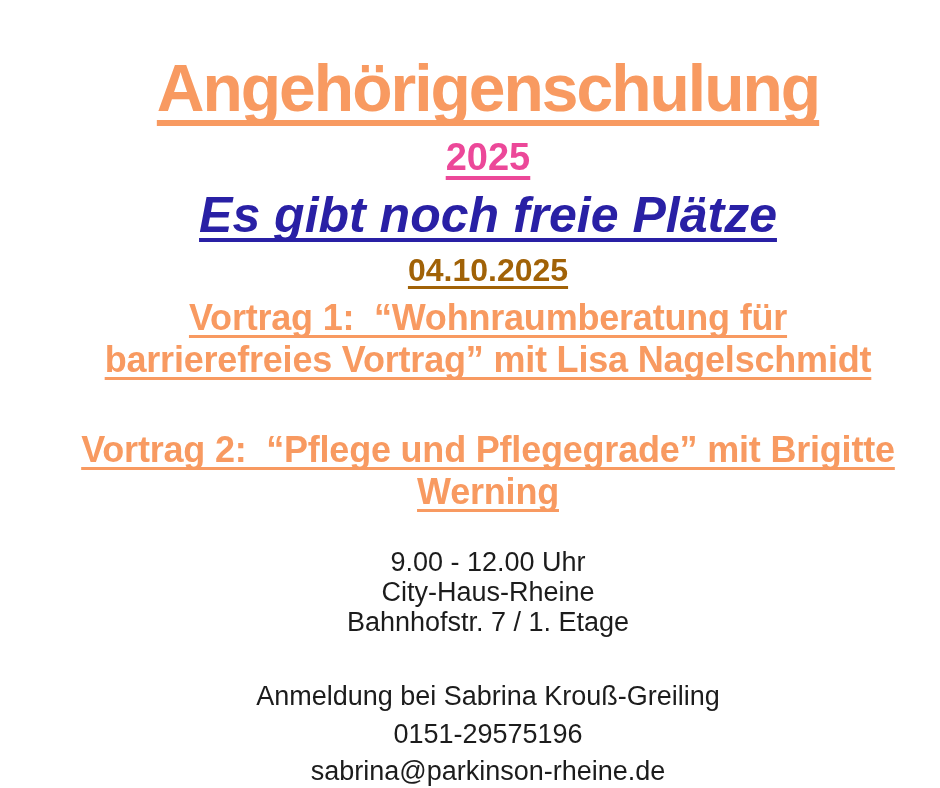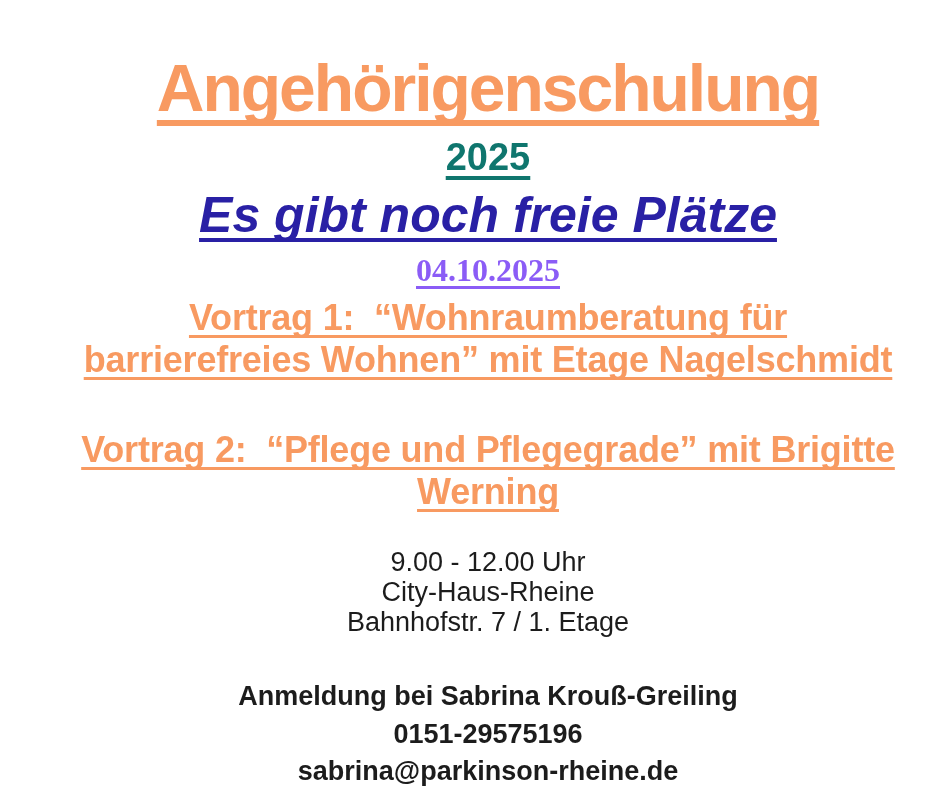--- a/index.html
+++ b/index.html
@@ -37,45 +37,44 @@
     color: #F89A61;
     text-decoration-thickness: 6px;
     text-underline-offset: 9px;
   }
   
   .year {
     top: 133px;
     font-size: 38px;
     line-height: 48px;
     font-weight: 700;
-    color: #0f766e;
+    color: #ec4899;
     text-decoration-thickness: 4px;
     text-underline-offset: 6px;
   }
   
   .subtitle {
     top: 191px;
     font-size: 50px;
     line-height: 48px;
     font-weight: 700;
     font-style: italic;
     color: #2920A5;
     text-decoration-thickness: 4px;
     text-underline-offset: 6px;
   }
   
   .date {
     top: 249px;
     font-size: 32px;
     line-height: 42px;
     font-weight: 700;
-    color: #8b5cf6;
+    color: #a16207;
     text-decoration-thickness: 3px;
     text-underline-offset: 5px;
-    font-family: Liberation Serif, serif;
   }
   
   .talk {
     position: absolute;
     left: 36px;
     width: 904px;
     text-align: center;
   }
   .talk-1 { top: 297px; }
   .talk-2 { top: 429px; }
@@ -106,40 +105,40 @@
     color: #1C1C1C;
     white-space: pre;
   }
   
   .registration { top: 680px; }
   .phone        { top: 718px; }
   .email        { top: 755px; }
   .contact-line {
     font-size: 27px;
     line-height: 32px;
-    font-weight: 700;
+    font-weight: 400;
     color: #1C1C1C;
   }
 </style>
 </head>
 <body>
 
 <div class="poster">
 
   <h1 class="line u title">Angehörigenschulung</h1>
 
   <div class="line u year">2025</div>
 
   <div class="line u subtitle">Es gibt noch freie Plätze</div>
 
   <div class="line u date">04.10.2025</div>
 
   <div class="talk talk-1">
     <div class="talk-line">Vortrag 1:  “Wohnraumberatung für</div>
-    <div class="talk-line">barrierefreies Wohnen” mit Etage Nagelschmidt</div>
+    <div class="talk-line">barrierefreies Vortrag” mit Lisa Nagelschmidt</div>
   </div>
 
   <div class="talk talk-2">
     <div class="talk-line">Vortrag 2:  “Pflege und Pflegegrade” mit Brigitte</div>
     <div class="talk-line">Werning</div>
   </div>
 
   <div class="info">
     <div class="info-line">9.00 - 12.00 Uhr</div>
     <div class="info-line">City-Haus-Rheine</div>

